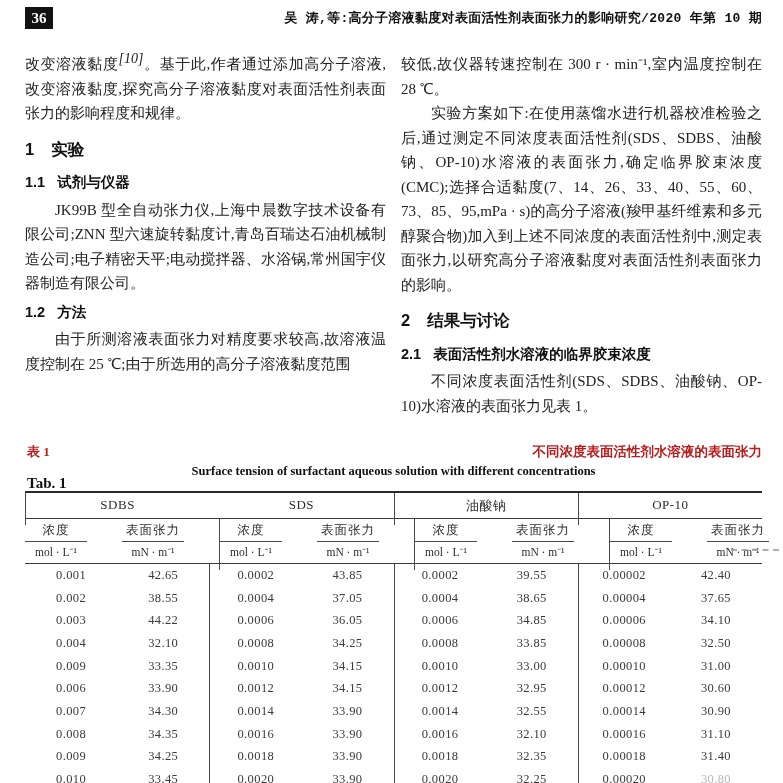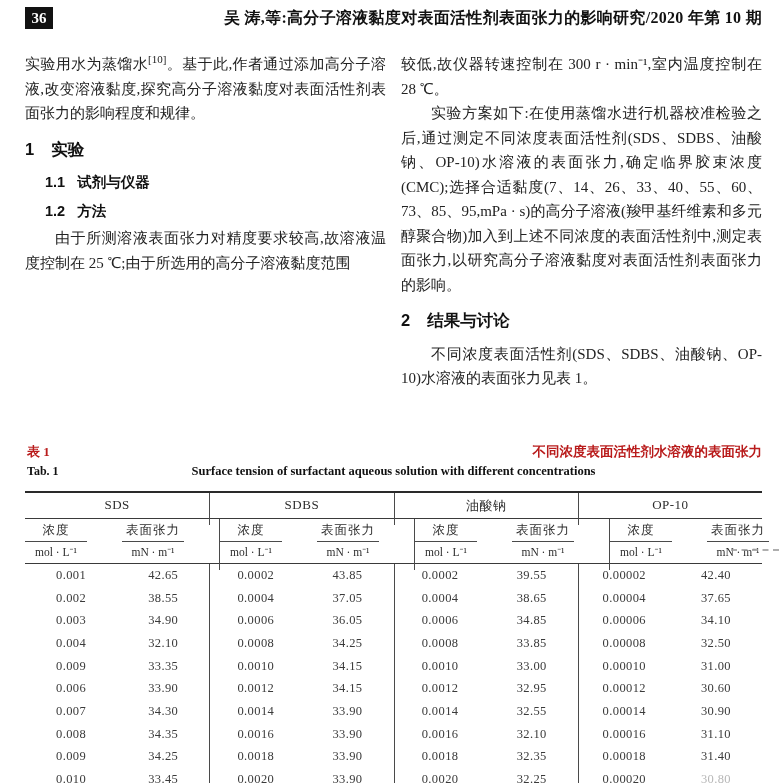--- a/index.html
+++ b/index.html
@@ -6,48 +6,48 @@
   body { width:783px; height:783px; overflow:hidden;
          font-family:"Liberation Serif", serif; color:#1c1c1c; }
   .page { position:relative; width:783px; height:556px; box-sizing:border-box;
           padding:6px 21px 0 25px; background:#fff; }
 
   
   .header { display:flex; align-items:center; height:24px; }
   .page-num { background:#121212; color:#fff; width:28px; height:22px;
               display:flex; align-items:center; justify-content:center;
               font-weight:bold; font-size:15px; }
-  .running-title { margin-left:auto; font-family:Liberation Serif, serif;
-                   font-weight:bold; font-size:16px; letter-spacing:0.3px; color:#111; }
+  .running-title { margin-left:auto; font-family:Liberation Mono, monospace;
+                   font-weight:bold; font-size:13px; letter-spacing:0.3px; color:#111; }
 
   
   .columns { display:flex; gap:15px; margin-top:22px; height:384px; overflow:hidden; }
   .col { flex:1; font-size:15px; line-height:24.5px; text-align:justify; color:#222; }
   .col p { margin:0; text-indent:2em; }
   .col p.noindent { text-indent:0; }
-  sup.ref { font-size:11px; line-height:0; vertical-align:super; }
+  sup.ref { font-size:14px; line-height:0; vertical-align:super;font-style:italic; }
 
   .sec { font-family:"Liberation Sans", sans-serif; font-weight:bold;
          font-size:16.5px; margin:11px 0 9px; color:#111; }
   .sec .num { margin-right:17px; }
   .subsec { font-family:"Liberation Sans", sans-serif; font-weight:bold;
             font-size:14.5px; margin:4px 0 3px; color:#111; }
-  .subsec .num { margin-right:12px;margin-left:20px; }
+  .subsec .num { margin-right:12px; }
 
   
   .table-block { margin-top:7px; position:relative; }
   .tcaption-cn { position:relative; text-align:right; height:21px;
                  font-family:"Liberation Sans", sans-serif; font-weight:bold;
                  font-size:13.5px; color:#b91c1c; }
   .tcaption-cn .tlabel { position:absolute; left:2px; top:0;
                  font-family:"Liberation Serif", serif; font-weight:bold; font-size:13px; }
   .tcaption-en { position:relative; text-align:center; height:22px;
                  font-family:"Liberation Serif", serif; font-weight:bold;
                  font-size:12.5px; color:#111; }
-  .tcaption-en .tlabel { position:absolute; left:2px; top:0; font-size:12px; }
+  .tcaption-en .tlabel { position:absolute; left:2px; top:11px; font-size:15px; }
 
   
   .stable { margin-top:5px; border-top:2px solid #2a2a2a; border-bottom:2px solid #2a2a2a; }
   .thead-groups { display:grid; grid-template-columns:repeat(4,1fr);
                   border-bottom:1px solid #3a3a3a; }
   .tgroup-name { text-align:center; padding:4px 0 3px; font-size:13px; color:#2c2c2c;
                  letter-spacing:0.5px; }
   .thead-cols { display:grid; grid-template-columns:repeat(8,1fr);
                 border-bottom:1px solid #3a3a3a;gap:35px; }
   .hcell { text-align:center; padding:3px 0 4px; color:#2c2c2c; }
@@ -73,63 +73,67 @@
 <div class="page">
 
   <div class="header">
     <div class="page-num">36</div>
     <div class="running-title">吴 涛,等:高分子溶液黏度对表面活性剂表面张力的影响研究/2020 年第 10 期</div>
   </div>
 
   <div class="columns">
 
     <div class="col">
-      <p class="noindent"><span>实验用水为蒸馏水</span><sup class="ref">[10]</sup><span>。基于此,作者通过添加高分子溶液,改变溶液黏度,探究高分子溶液黏度对表面活性剂表面张力的影响程度和规律。</span></p>
+      <p class="noindent"><span>改变溶液黏度</span><sup class="ref">[10]</sup><span>。基于此,作者通过添加高分子溶液,改变溶液黏度,探究高分子溶液黏度对表面活性剂表面张力的影响程度和规律。</span></p>
 
       <div class="sec">
         <span class="num">1</span><span>实验</span>
       </div>
 
       <div class="subsec">
         <span class="num">1.1</span><span>试剂与仪器</span>
       </div>
+      <p>JK99B 型全自动张力仪,上海中晨数字技术设备有限公司;ZNN 型六速旋转黏度计,青岛百瑞达石油机械制造公司;电子精密天平;电动搅拌器、水浴锅,常州国宇仪器制造有限公司。</p>
 
       <div class="subsec">
         <span class="num">1.2</span><span>方法</span>
       </div>
       <p>由于所测溶液表面张力对精度要求较高,故溶液温度控制在 25 ℃;由于所选用的高分子溶液黏度范围</p>
     </div>
 
     <div class="col">
       <p class="noindent">较低,故仪器转速控制在 300 r · min⁻¹,室内温度控制在 28 ℃。</p>
       <p>实验方案如下:在使用蒸馏水进行机器校准检验之后,通过测定不同浓度表面活性剂(SDS、SDBS、油酸钠、OP-10)水溶液的表面张力,确定临界胶束浓度(CMC);选择合适黏度(7、14、26、33、40、55、60、73、85、95,mPa · s)的高分子溶液(羧甲基纤维素和多元醇聚合物)加入到上述不同浓度的表面活性剂中,测定表面张力,以研究高分子溶液黏度对表面活性剂表面张力的影响。</p>
 
       <div class="sec">
         <span class="num">2</span><span>结果与讨论</span>
       </div>
 
+      <div class="subsec">
+        <span class="num">2.1</span><span>表面活性剂水溶液的临界胶束浓度</span>
+      </div>
       <p>不同浓度表面活性剂(SDS、SDBS、油酸钠、OP-10)水溶液的表面张力见表 1。</p>
     </div>
   </div>
 
   <div class="table-block">
 
     <div class="tcaption-cn">
       <span class="tlabel">表 1</span>
       <span>不同浓度表面活性剂水溶液的表面张力</span>
     </div>
     <div class="tcaption-en">
       <span class="tlabel">Tab. 1</span>
       <span>Surface tension of surfactant aqueous solution with different concentrations</span>
     </div>
 
     <div class="stable">
       <div class="thead-groups">
+        <div class="tgroup-name gsep">SDBS</div>
         <div class="tgroup-name">SDS</div>
-        <div class="tgroup-name gsep">SDBS</div>
         <div class="tgroup-name gsep">油酸钠</div>
         <div class="tgroup-name gsep">OP-10</div>
       </div>
 
       <div class="thead-cols">
         <div class="hcell">
           <div class="hlabel">浓度</div>
           <div class="hbar"></div>
           <div class="hunit">mol · L⁻¹</div>
         </div>
@@ -186,21 +190,21 @@
             <div class="tcell">38.55</div>
             <div class="tcell gsep">0.0004</div>
             <div class="tcell">37.05</div>
             <div class="tcell gsep">0.0004</div>
             <div class="tcell">38.65</div>
             <div class="tcell gsep">0.00004</div>
             <div class="tcell">37.65</div>
           </div>
           <div class="trow">
             <div class="tcell">0.003</div>
-            <div class="tcell">34.90</div>
+            <div class="tcell">44.22</div>
             <div class="tcell gsep">0.0006</div>
             <div class="tcell">36.05</div>
             <div class="tcell gsep">0.0006</div>
             <div class="tcell">34.85</div>
             <div class="tcell gsep">0.00006</div>
             <div class="tcell">34.10</div>
           </div>
           <div class="trow">
             <div class="tcell">0.004</div>
             <div class="tcell">32.10</div>

